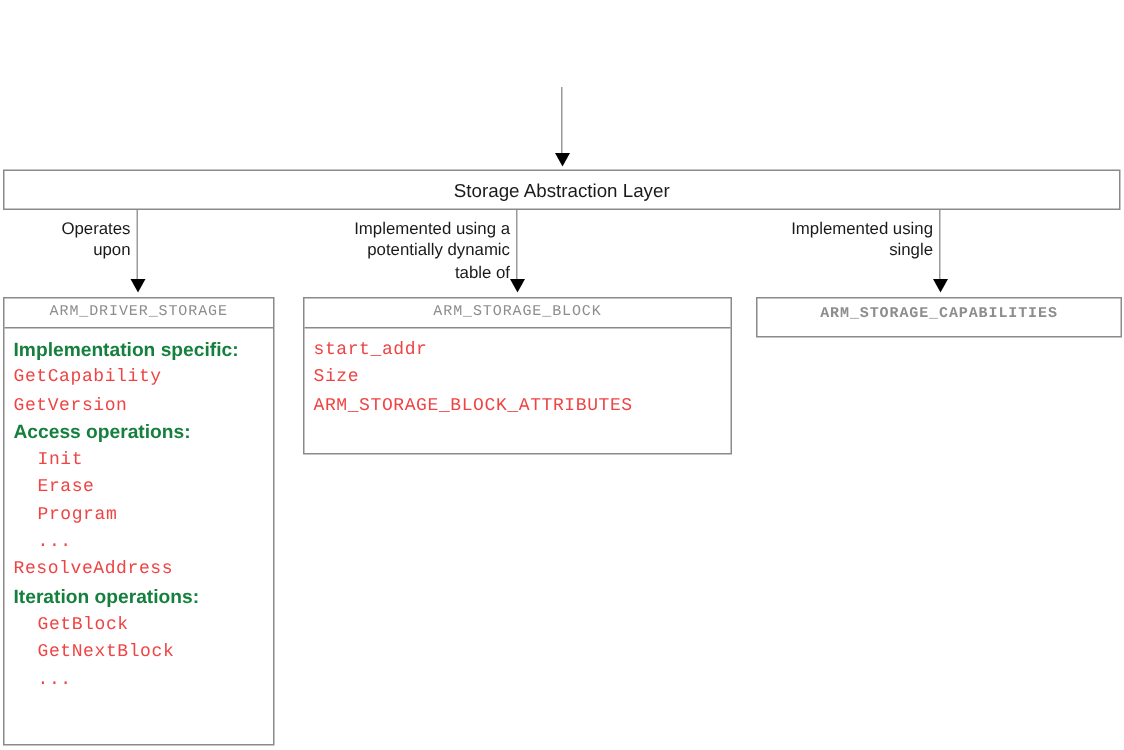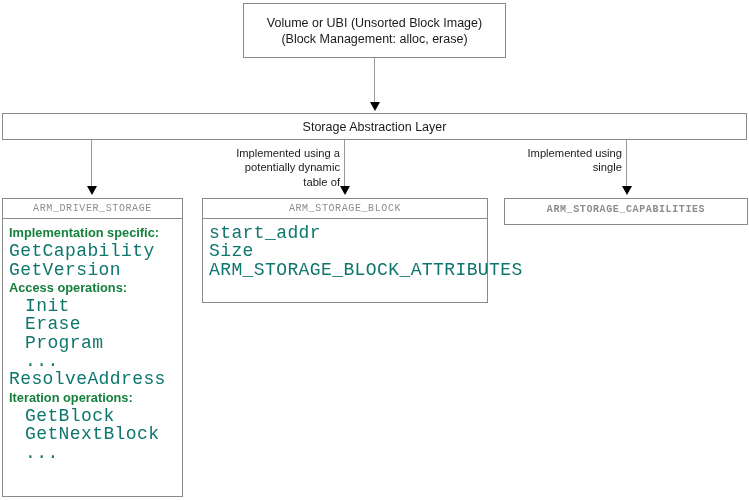--- a/index.html
+++ b/index.html
@@ -78,22 +78,22 @@
     border-top: 1px solid #8a8a8a;
     height: 0;
     font-size: 0;
     line-height: 0;
   }
   .uml-body {
     padding: 5px 6px 6px 6px;
   }
   .mono-item {
     font-family: "Liberation Mono", monospace;
-    font-size: 18px;
-    color: #0f766e;
+    font-size: 12px;
+    color: #ef4444;
     letter-spacing: 0.4px;
     line-height: 18.3px;
     white-space: pre;
   }
   .sans-head {
     font-family: "Liberation Sans", sans-serif;
     font-size: 12.8px;
     font-weight: bold;
     color: #15803d;
     line-height: 18.3px;
@@ -146,34 +146,31 @@
     line-height: 14.4px;
     text-align: right;
     white-space: pre;
   }
 </style>
 </head>
 <body>
 
 <div class="canvas">
 
-  <div class="box box-title-plain" id="node-volume">
-    <span class="line">Volume or UBI (Unsorted Block Image)</span>
-    <span class="line">(Block Management: alloc, erase)</span>
-  </div>
 
   <div class="edge-line" style="left:374px; top:58px; height:47px;"></div>
   <div class="arrowhead" style="left:370px; top:102px;"></div>
 
   <div class="box box-title-plain" id="node-sal">
     <span>Storage Abstraction Layer</span>
   </div>
 
   <div class="edge-line" style="left:91px; top:140px; height:49px;"></div>
   <div class="arrowhead" style="left:87px; top:186px;"></div>
+  <div class="edge-label" style="left:0px; top:146px; width:87px;"><span>Operates</span><br><span>upon</span></div>
 
   <div class="edge-line" style="left:344px; top:140px; height:49px;"></div>
   <div class="arrowhead" style="left:340px; top:186px;"></div>
   <div class="edge-label" style="left:190px; top:146px; width:150px;"><span>Implemented using a</span><br><span>potentially dynamic</span><br><span>table of</span></div>
 
   <div class="edge-line" style="left:626px; top:140px; height:49px;"></div>
   <div class="arrowhead" style="left:622px; top:186px;"></div>
   <div class="edge-label" style="left:476px; top:146px; width:146px;"><span>Implemented using</span><br><span>single</span></div>
 
   <div class="uml" id="node-driver">

